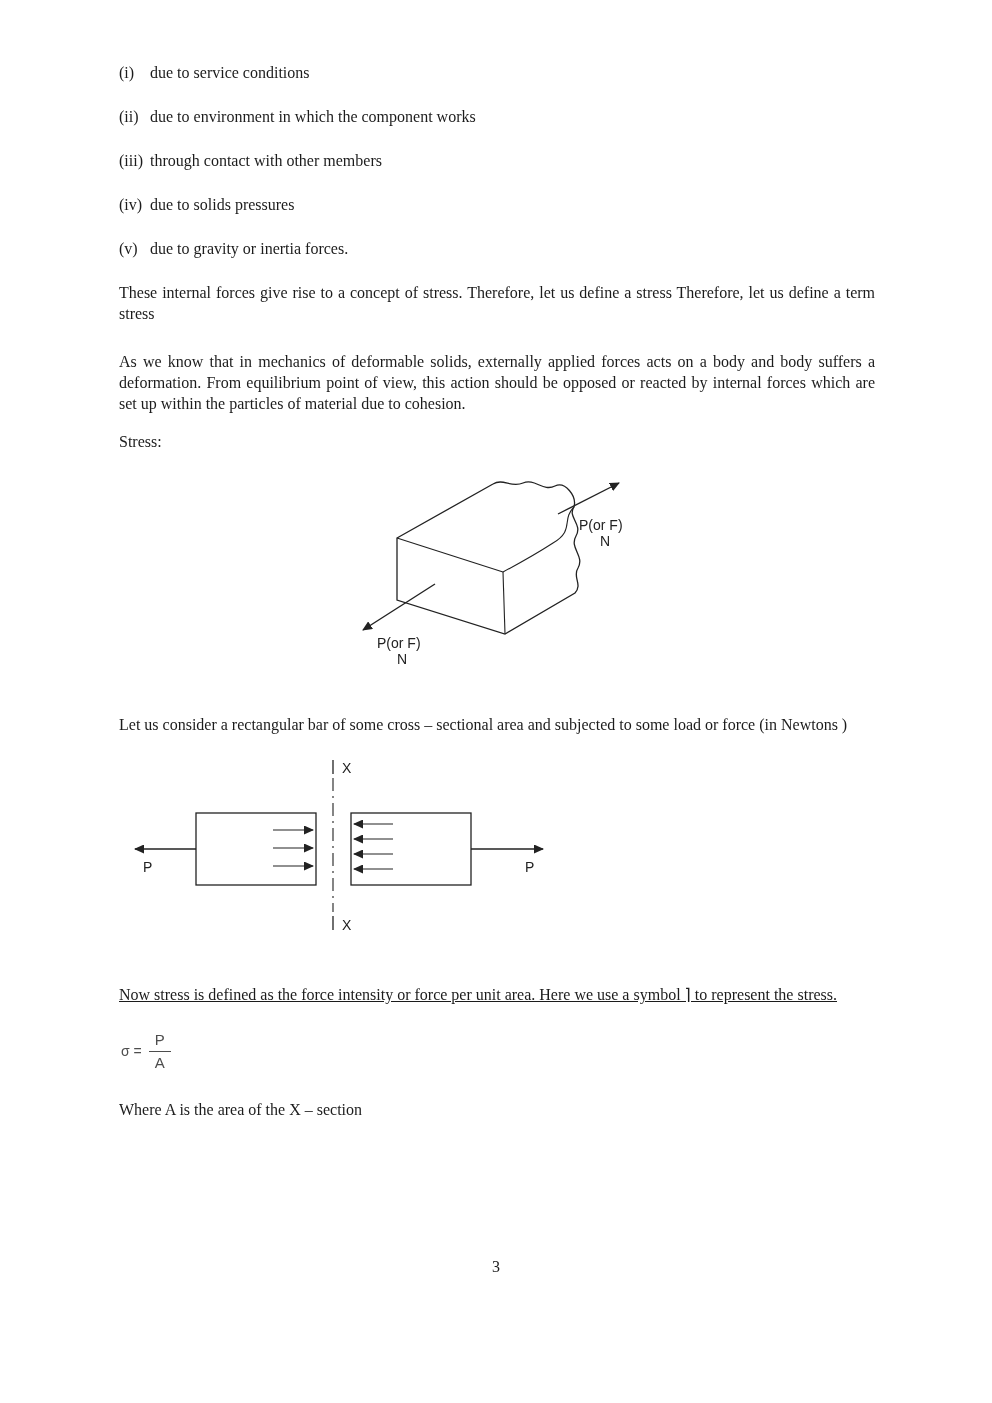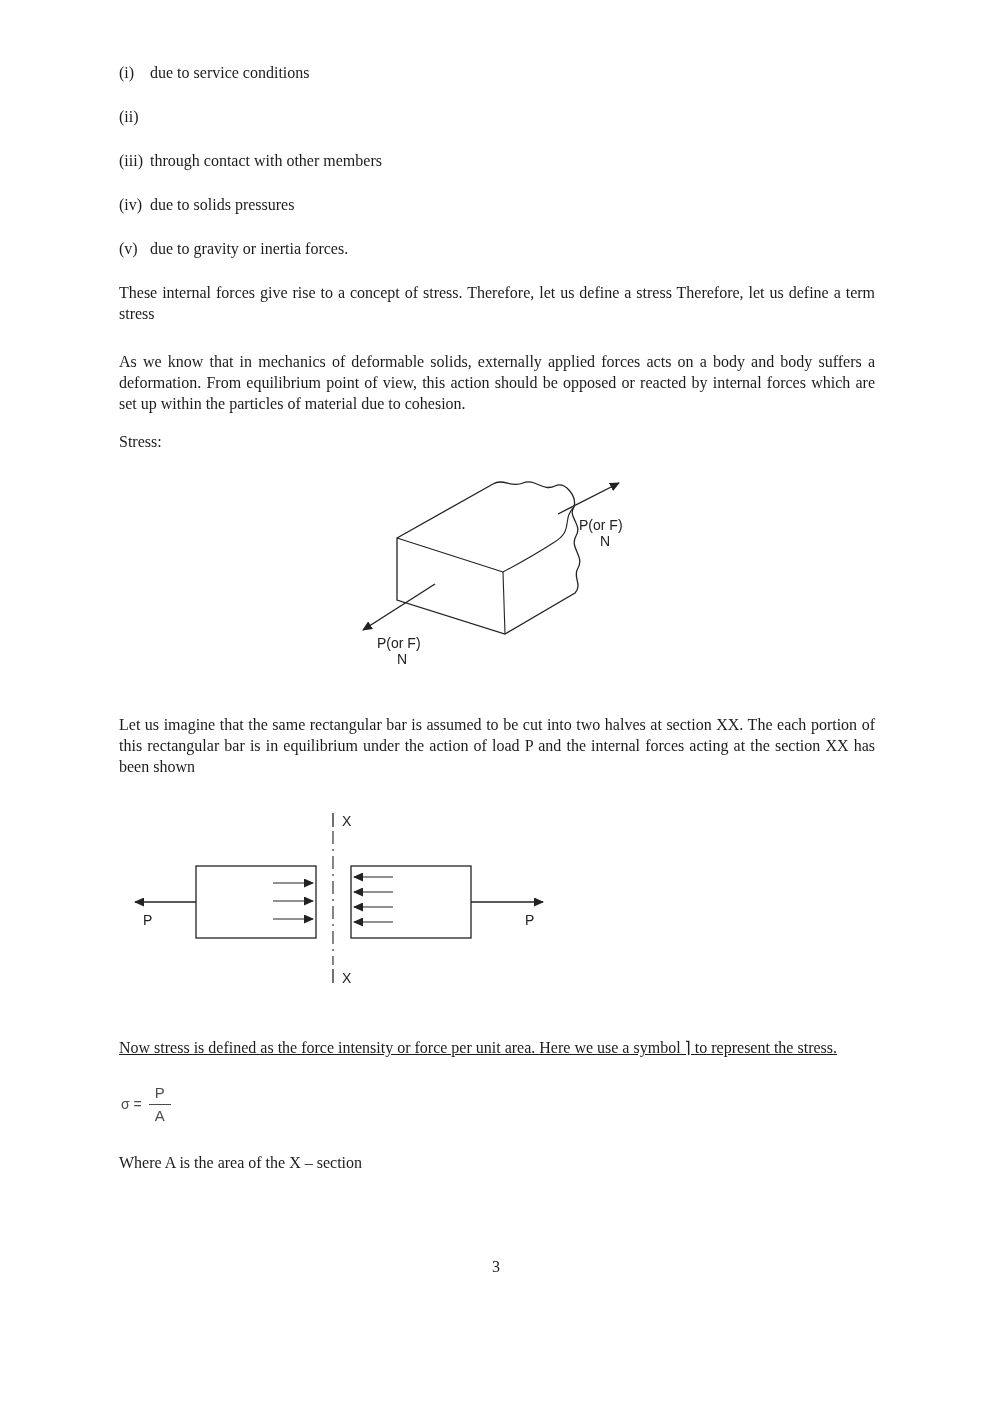--- a/index.html
+++ b/index.html
@@ -69,20 +69,21 @@
 <body>
 
 <div class="page">
 
   <div class="list-item">
     <span class="marker">(i)</span>
     <span>due to service conditions</span>
   </div>
   <div class="list-item">
     <span class="marker">(ii)</span>
+    <span>due to environment in which the component works</span>
   </div>
   <div class="list-item">
     <span class="marker">(iii)</span>
     <span>through contact with other members</span>
   </div>
   <div class="list-item">
     <span class="marker">(iv)</span>
     <span>due to solids pressures</span>
   </div>
   <div class="list-item">
@@ -109,22 +110,22 @@
       <path d="M148,100 L150,162" fill="none" stroke="#222222" stroke-width="1.1"></path>
       <line x1="203" y1="42" x2="264" y2="11" stroke="#222222" stroke-width="1.4" marker-end="url(#ah1)"></line>
       <text class="fig-label" x="224" y="58">P(or F)</text>
       <text class="fig-label" x="245" y="74">N</text>
       <line x1="80" y1="112" x2="8" y2="158" stroke="#222222" stroke-width="1.4" marker-end="url(#ah1)"></line>
       <text class="fig-label" x="22" y="176">P(or F)</text>
       <text class="fig-label" x="42" y="192">N</text>
     </svg>
   </div>
 
+  <p class="para mb19">Let us consider a rectangular bar of some cross – sectional area and subjected to some load or force (in Newtons )</p>
 
-  <p class="para mb30">Let us imagine that the same rectangular bar is assumed to be cut into two halves at section XX. The each portion of this rectangular bar is in equilibrium under the action of load P and the internal forces acting at the section XX has been shown</p>
 
   <div class="figure-section-wrap">
     <svg width="460" height="190" viewBox="0 0 460 190">
       <defs>
         <marker id="ah2" markerWidth="11" markerHeight="9" refX="9" refY="4.5" orient="auto" markerUnits="userSpaceOnUse">
           <path d="M0,0 L10,4.5 L0,9 Z" fill="#222222"></path>
         </marker>
       </defs>
       <line x1="208" y1="6" x2="208" y2="20" stroke="#222222" stroke-width="1.3"></line>
       <text class="fig-label" x="217" y="19">X</text>

